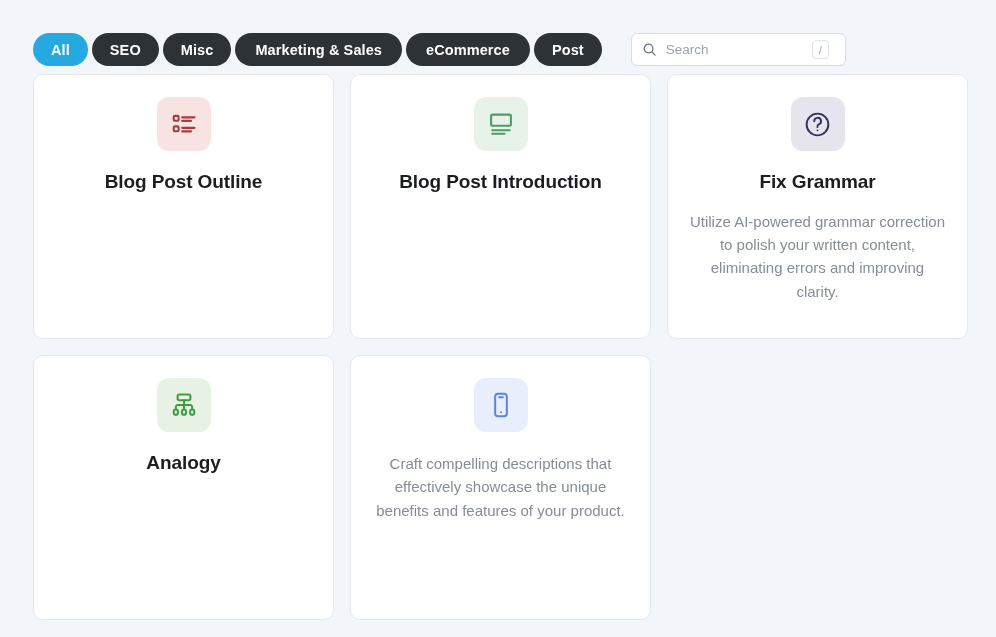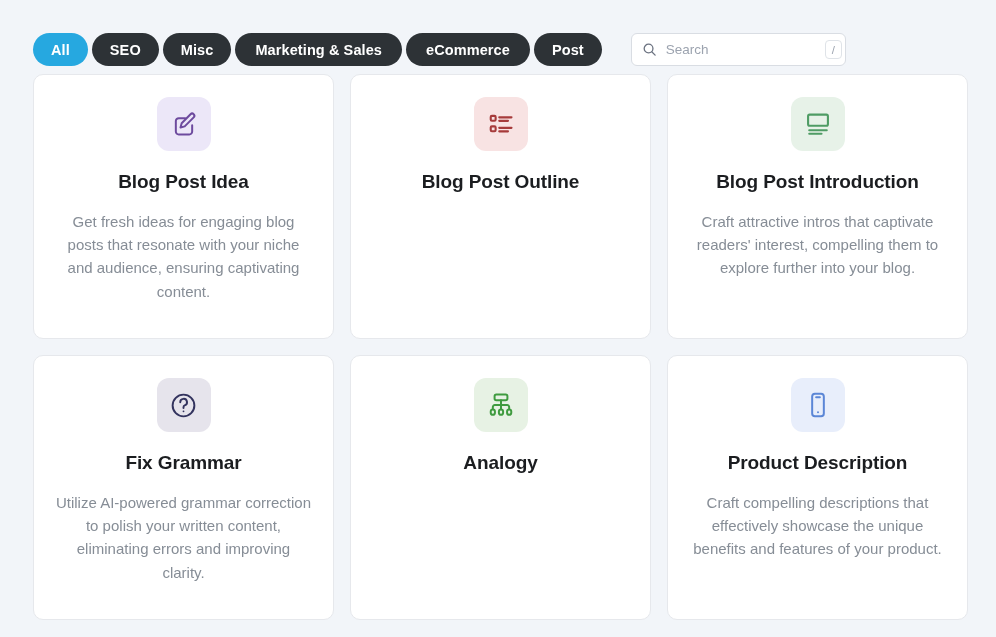--- a/index.html
+++ b/index.html
@@ -53,21 +53,21 @@
   
   .search-wrap {
     margin-left: 25px;
     width: 215px;
     height: 33px;
     background: #ffffff;
     border: 1px solid #d9dde3;
     border-radius: 6px;
     display: flex;
     align-items: center;
-    padding: 0 3px 0 10px;
+    padding: 0 16px 0 10px;
     gap: 9px;
   }
 
   .search-icon {
     flex: 0 0 auto;
     width: 15px;
     height: 15px;
     display: block;
     color: #6b7280;
   }
@@ -167,30 +167,20 @@
       <circle cx="10.5" cy="10.5" r="7"></circle>
       <line x1="16" y1="16" x2="21" y2="21"></line>
     </svg>
     <input class="search-input" type="text" placeholder="Search" style="">
     <span class="kbd-slash">/</span>
   </div>
 </div>
 
 <div class="grid">
 
-  <div class="card">
-    <div class="icon-tile" style="background:#ece7f8">
-      <svg width="28" height="28" viewBox="0 0 24 24" fill="none" stroke="#6d4a9e" stroke-width="1.7" stroke-linecap="round" stroke-linejoin="round">
-        <path d="M19 13v5.5A2.5 2.5 0 0 1 16.5 21h-9A2.5 2.5 0 0 1 5 18.5v-9A2.5 2.5 0 0 1 7.5 7H13"></path>
-        <path d="M17.6 3.6a1.9 1.9 0 0 1 2.7 2.7L12.6 14 9 15l1-3.6z"></path>
-      </svg>
-    </div>
-    <div class="card-title">Blog Post Idea</div>
-    <div class="card-desc">Get fresh ideas for engaging blog posts that resonate with your niche and audience, ensuring captivating content.</div>
-  </div>
 
   <div class="card">
     <div class="icon-tile" style="background:#f8e3e3">
       <svg width="28" height="28" viewBox="0 0 24 24" fill="none" stroke="#a63b3b" stroke-width="1.8" stroke-linecap="round" stroke-linejoin="round">
         <rect x="3.2" y="5" width="4.2" height="4.2" rx="1"></rect>
         <rect x="3.2" y="14" width="4.2" height="4.2" rx="1"></rect>
         <line x1="10.5" y1="6.3" x2="21" y2="6.3"></line>
         <line x1="10.5" y1="9.3" x2="18" y2="9.3"></line>
         <line x1="10.5" y1="15.3" x2="21" y2="15.3"></line>
         <line x1="10.5" y1="18.3" x2="18" y2="18.3"></line>
@@ -201,21 +191,20 @@
 
   <div class="card">
     <div class="icon-tile" style="background:#e7f2e8">
       <svg width="28" height="28" viewBox="0 0 24 24" fill="none" stroke="#4f9c64" stroke-width="1.8" stroke-linecap="round" stroke-linejoin="round">
         <rect x="3.5" y="4" width="17" height="9.5" rx="1.3"></rect>
         <line x1="4.5" y1="17.3" x2="19.5" y2="17.3"></line>
         <line x1="4.5" y1="20.3" x2="15" y2="20.3"></line>
       </svg>
     </div>
     <div class="card-title">Blog Post Introduction</div>
-    <div class="card-desc">Craft attractive intros that captivate readers' interest, compelling them to explore further into your blog.</div>
   </div>
 
   <div class="card">
     <div class="icon-tile" style="background:#e6e4ec">
       <svg width="29" height="29" viewBox="0 0 24 24" fill="none" stroke="#33335e" stroke-width="1.6" stroke-linecap="round" stroke-linejoin="round">
         <circle cx="12" cy="12" r="9"></circle>
         <path d="M9.3 9.3a2.8 2.8 0 1 1 3.7 2.65c-.6.22-1 .8-1 1.45v.6"></path>
         <circle cx="12" cy="16.8" r="0.75" fill="#33335e" stroke="none"></circle>
       </svg>
     </div>
@@ -239,17 +228,16 @@
   </div>
 
   <div class="card">
     <div class="icon-tile" style="background:#e8eefb">
       <svg width="28" height="28" viewBox="0 0 24 24" fill="none" stroke="#5b86d6" stroke-width="1.7" stroke-linecap="round" stroke-linejoin="round">
         <rect x="7" y="2.3" width="10" height="19.4" rx="2.4"></rect>
         <line x1="10.4" y1="5.4" x2="13.6" y2="5.4"></line>
         <circle cx="12" cy="18.3" r="0.85" fill="#5b86d6" stroke="none"></circle>
       </svg>
     </div>
-    <div class="card-title">Product Description</div>
     <div class="card-desc">Craft compelling descriptions that effectively showcase the unique benefits and features of your product.</div>
   </div>
 
 </div>
 
 </body></html>

